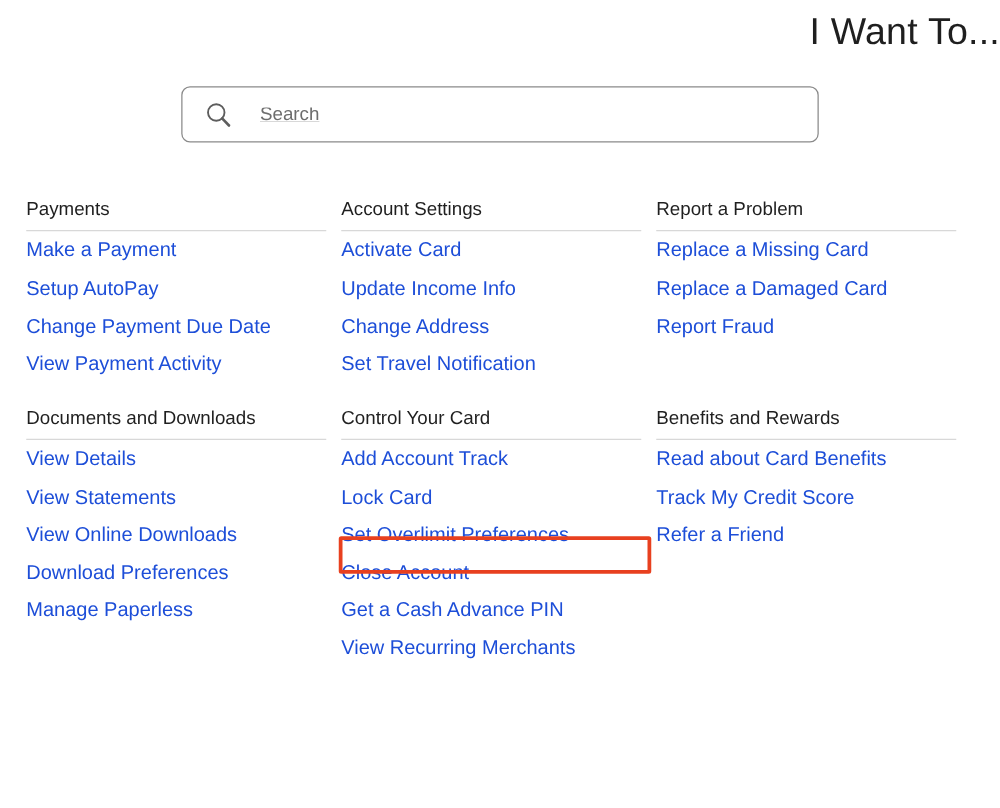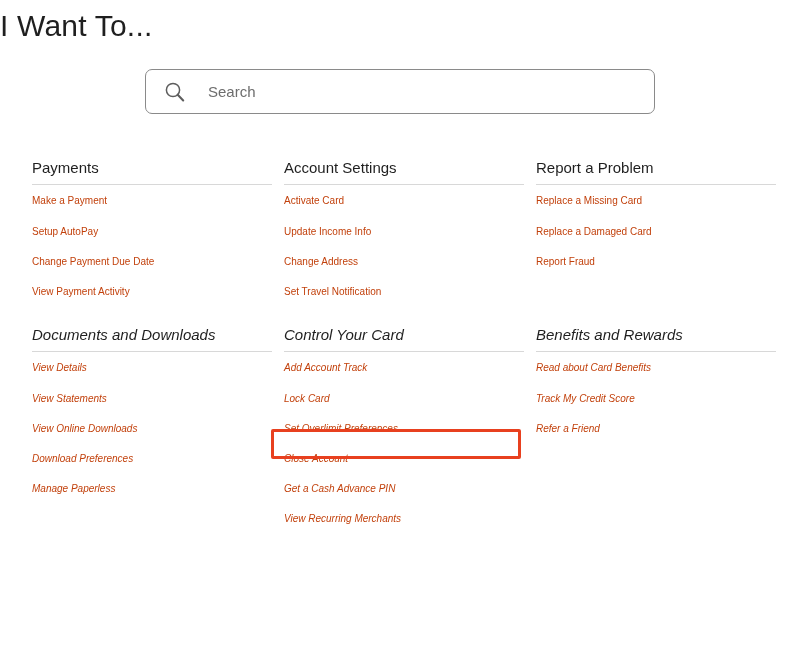--- a/index.html
+++ b/index.html
@@ -13,21 +13,21 @@
     height: 646px;
     background: #ffffff;
     font-family: "Liberation Sans", "DejaVu Sans", sans-serif;
     color: #333333;
     overflow: hidden;
     position: relative;
   }
 
   
   .page-title {
-    text-align: left;
+    text-align: right;
     font-size: 30px;
     font-weight: 400;
     color: #1f1f1f;
     letter-spacing: 0.2px;
     margin: 0;
     padding-top: 6px;
     line-height: 40px;
   }
 
   
@@ -68,31 +68,31 @@
     padding: 0;
   }
   .search-input::placeholder {
     color: #6d6d6d;
     opacity: 1;
   }
 
   
   .grid {
     margin-top: 44px;
-    padding: 0 32px;
+    padding: 0 21px;
     display: grid;
     grid-template-columns: 252px 252px 252px;
     column-gap: 0px;
     row-gap: 0px;
     align-items: start;
   }
   .group {
     width: 240px;
   }
-  .group-row2 { margin-top: 18px; font-style: italic; }
+  .group-row2 { margin-top: 18px; }
 
   .group-header {
     font-size: 15px;
     font-weight: 400;
     color: #1f1f1f;
     padding-bottom: 7px;
     border-bottom: 1px solid #d8d8d8;
     margin: 0;
     line-height: 19px;
     white-space: nowrap;
@@ -101,23 +101,23 @@
     list-style: none;
     margin: 0;
     padding: 0;
   }
   .group-item {
     margin: 0;
     padding: 0;
   }
   .group-link {
     display: inline-block;
-    font-size: 10px;
+    font-size: 16px;
     line-height: 30px;
-    color: #c2410c;
+    color: #1d4ed8;
     text-decoration: none;
     white-space: nowrap;
     cursor: pointer;
   }
   .group-list .group-item:first-child .group-link { line-height: 32px; }
 
   
   .highlight-box {
     position: absolute;
     left: 271px;

